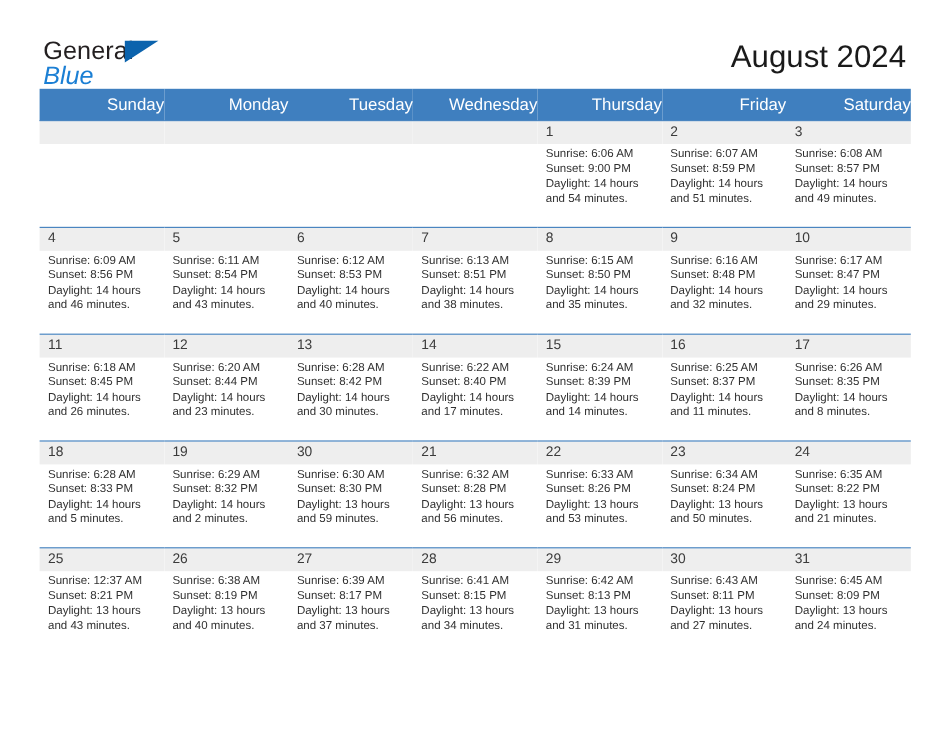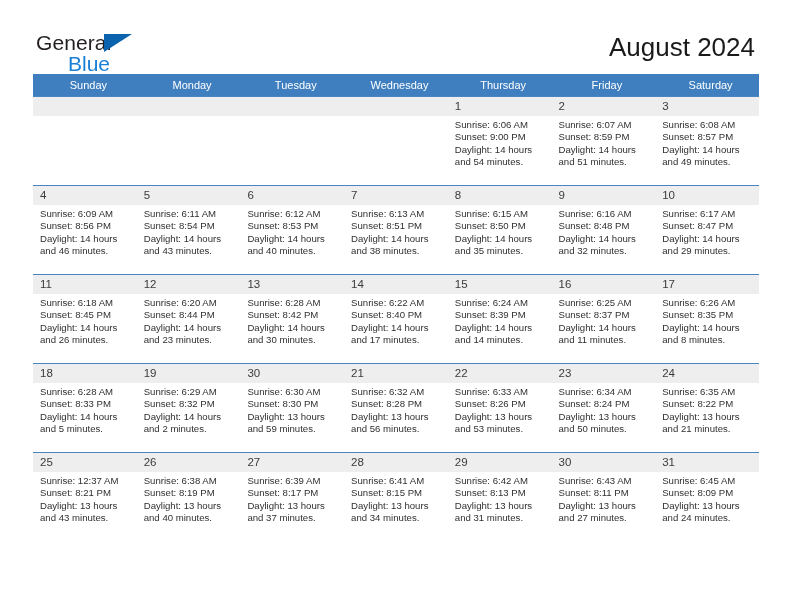--- a/index.html
+++ b/index.html
@@ -42,22 +42,22 @@
     color: #231f20;
     letter-spacing: 0.1px;
     line-height: 22px;
     display: block;
   }
   .logo-blue {
     font-size: 21px;
     color: #1b7fd4;
     line-height: 21px;
     display: block;
-    margin-left: 32px;
     margin-top: -1px;
+    font-style: italic;
   }
   .logo-triangle {
     position: absolute;
     left: 71px;
     top: 2px;
     width: 0;
     height: 0;
     border-left: 28px solid #0b63ad;
     border-bottom: 18px solid transparent;
   }
@@ -83,23 +83,23 @@
   
   .calendar {
     width: 726px;
     border-collapse: collapse;
     table-layout: fixed;
     margin-top: 4px;
   }
   .calendar th {
     background: #3f7fbf;
     color: #ffffff;
-    font-size: 11px;
+    font-size: 14px;
     font-weight: normal;
-    text-align: center;
+    text-align: right;
     padding: 5px 0 5px 7px;
     height: 19px;
     box-sizing: border-box;
     border: none;
   }
   .calendar td {
     vertical-align: top;
     padding: 0;
     width: 103.71px;
     height: 89px;

